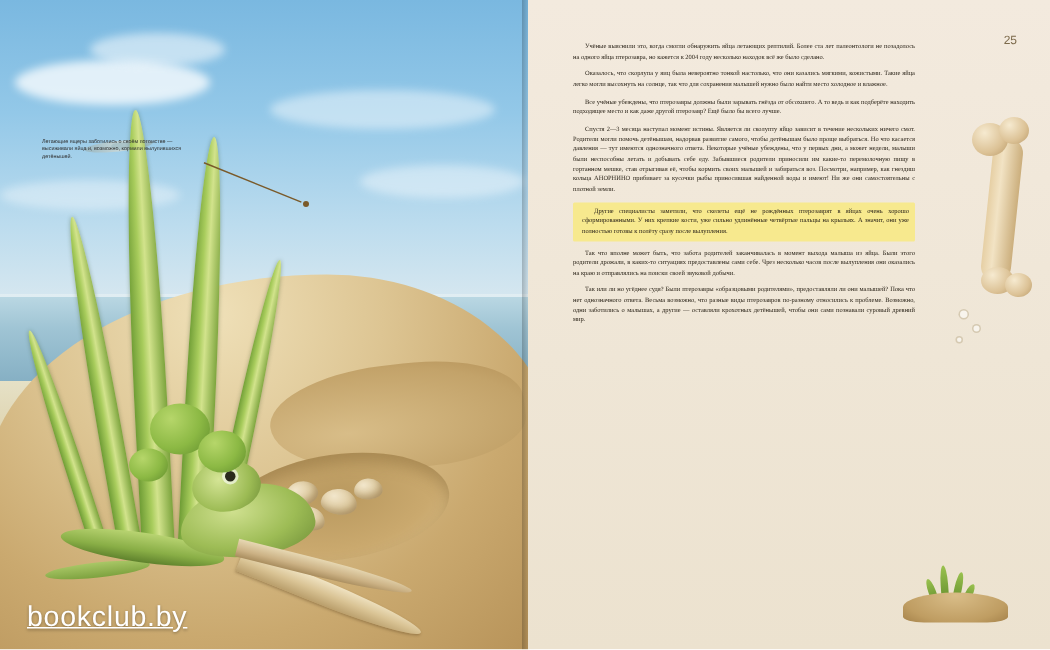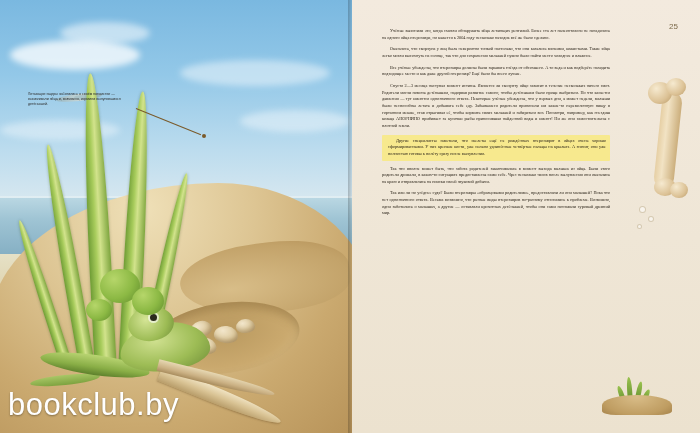--- a/index.html
+++ b/index.html
@@ -230,26 +230,27 @@
     position: absolute;
     left: 202px; top: 134px;
     width: 4px; height: 4px;
     border-radius: 50%;
     background: #7a5a2a;
   }
 
   
   .watermark {
     position: absolute;
-    left: 8px; bottom: 10px;
+    left: 18px; bottom: 10px;
     font-family: "Liberation Sans", sans-serif;
-    font-size: 31px;
+    font-size: 19px;
     letter-spacing: .5px;
     color: #ffffff;
     text-shadow: 0 1px 2px rgba(0,0,0,.35);
+    text-decoration: underline;
   }
 
   
   .gutter {
     position: absolute;
     left: 348px; top: 0;
     width: 10px; height: 433px;
     background: linear-gradient(90deg, rgba(0,0,0,.22), rgba(0,0,0,.05) 40%, rgba(255,255,255,0) 100%);
   }
 

